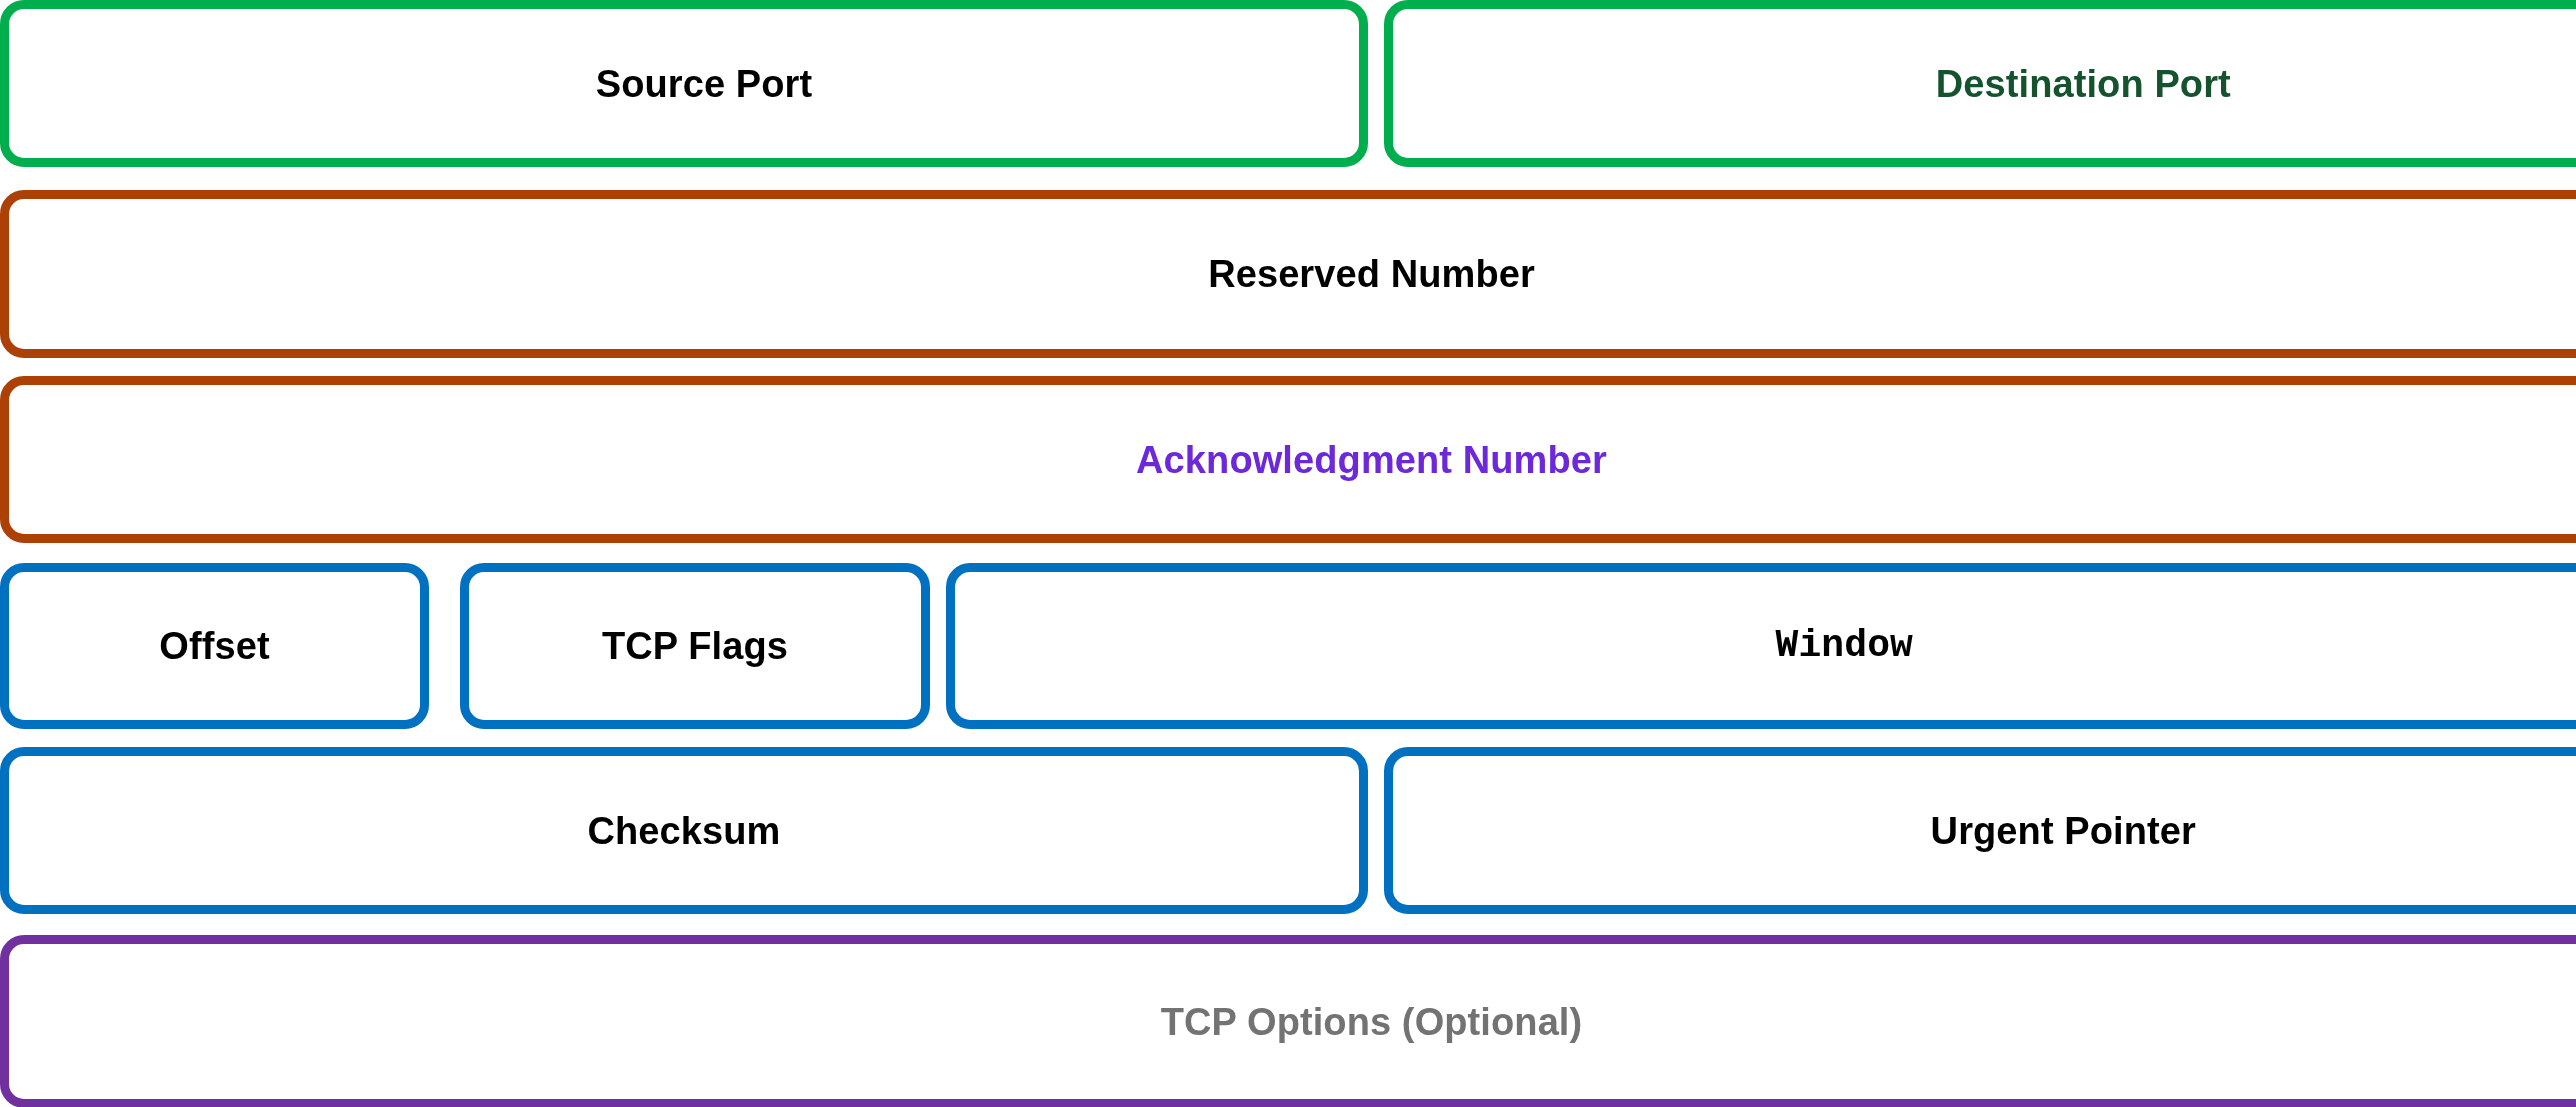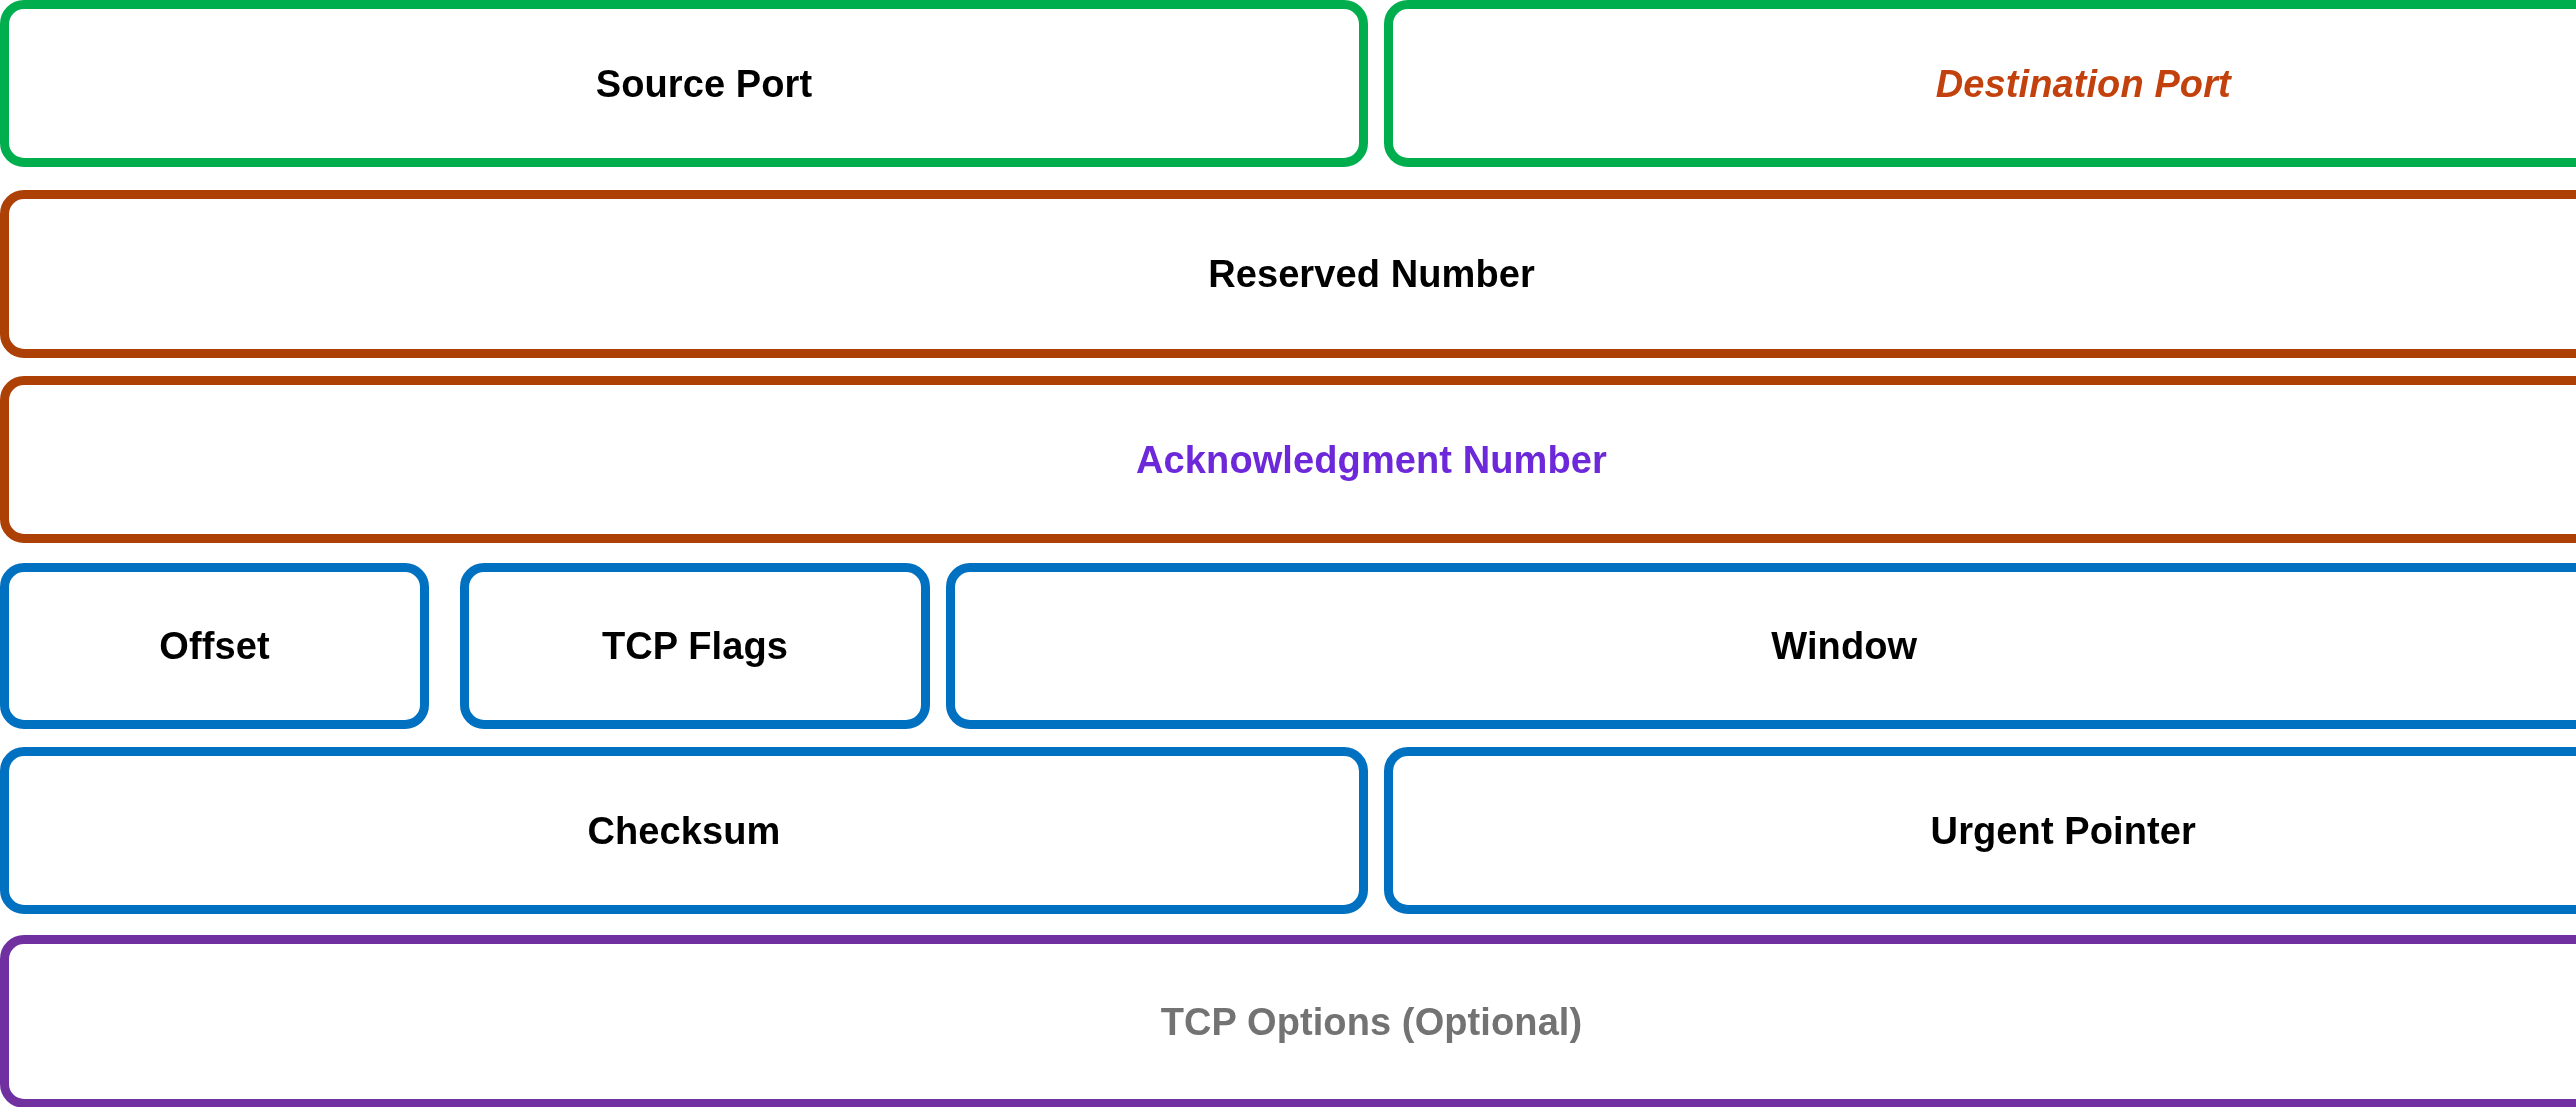--- a/index.html
+++ b/index.html
@@ -84,21 +84,21 @@
 <body>
 
 <div id="diagram">
 
   <div class="header-row" id="row-ports">
     <div class="field c-green w-source" style="border-color: rgb(0, 174, 77); background-color: rgb(255, 255, 255);">
       <span class="field-label" style="color: rgb(0, 0, 0);">Source Port</span>
     </div>
     <div class="gap"></div>
     <div class="field c-green w-destination" style="border-color: rgb(0, 174, 77); background-color: rgb(255, 255, 255);">
-      <span class="field-label" style="color: #c2410c; font-style: italic;">Destination Port</span>
+      <span class="field-label" style="color: #14532d;">Destination Port</span>
     </div>
   </div>
 
   <div class="header-row" id="row-sequence">
     <div class="field c-brown w-full" style="border-color: rgb(173, 64, 5); background-color: rgb(255, 255, 255);">
       <span class="field-label" style="color: rgb(0, 0, 0);">Reserved Number</span>
     </div>
   </div>
 
   <div class="header-row" id="row-acknowledgment">
@@ -111,21 +111,21 @@
     <div class="field c-blue w-offset" style="border-color: rgb(0, 112, 192); background-color: rgb(255, 255, 255);">
       <span class="field-label" style="color: rgb(0, 0, 0);">Offset</span>
     </div>
     <div class="gap"></div>
     <div class="gap"></div>
     <div class="field c-blue w-tcpflags" style="border-color: rgb(0, 112, 192); background-color: rgb(255, 255, 255);">
       <span class="field-label" style="color: rgb(0, 0, 0); text-align: right;">TCP Flags</span>
     </div>
     <div class="gap"></div>
     <div class="field c-blue w-window" style="border-color: rgb(0, 112, 192); background-color: rgb(255, 255, 255);">
-      <span class="field-label" style="color: rgb(0, 0, 0);">Window</span>
+      <span class="field-label" style="color: rgb(0, 0, 0); font-family: Liberation Mono, monospace;">Window</span>
     </div>
   </div>
 
   <div class="header-row" id="row-checksum-urgent">
     <div class="field c-blue w-checksum" style="border-color: rgb(0, 112, 192); background-color: rgb(255, 255, 255);">
       <span class="field-label" style="color: rgb(0, 0, 0); text-align: center;">Checksum</span>
     </div>
     <div class="gap"></div>
     <div class="field c-blue w-urgent" style="border-color: rgb(0, 112, 192); background-color: rgb(255, 255, 255);">
       <span class="field-label" style="color: rgb(0, 0, 0);">Urgent Pointer</span>

